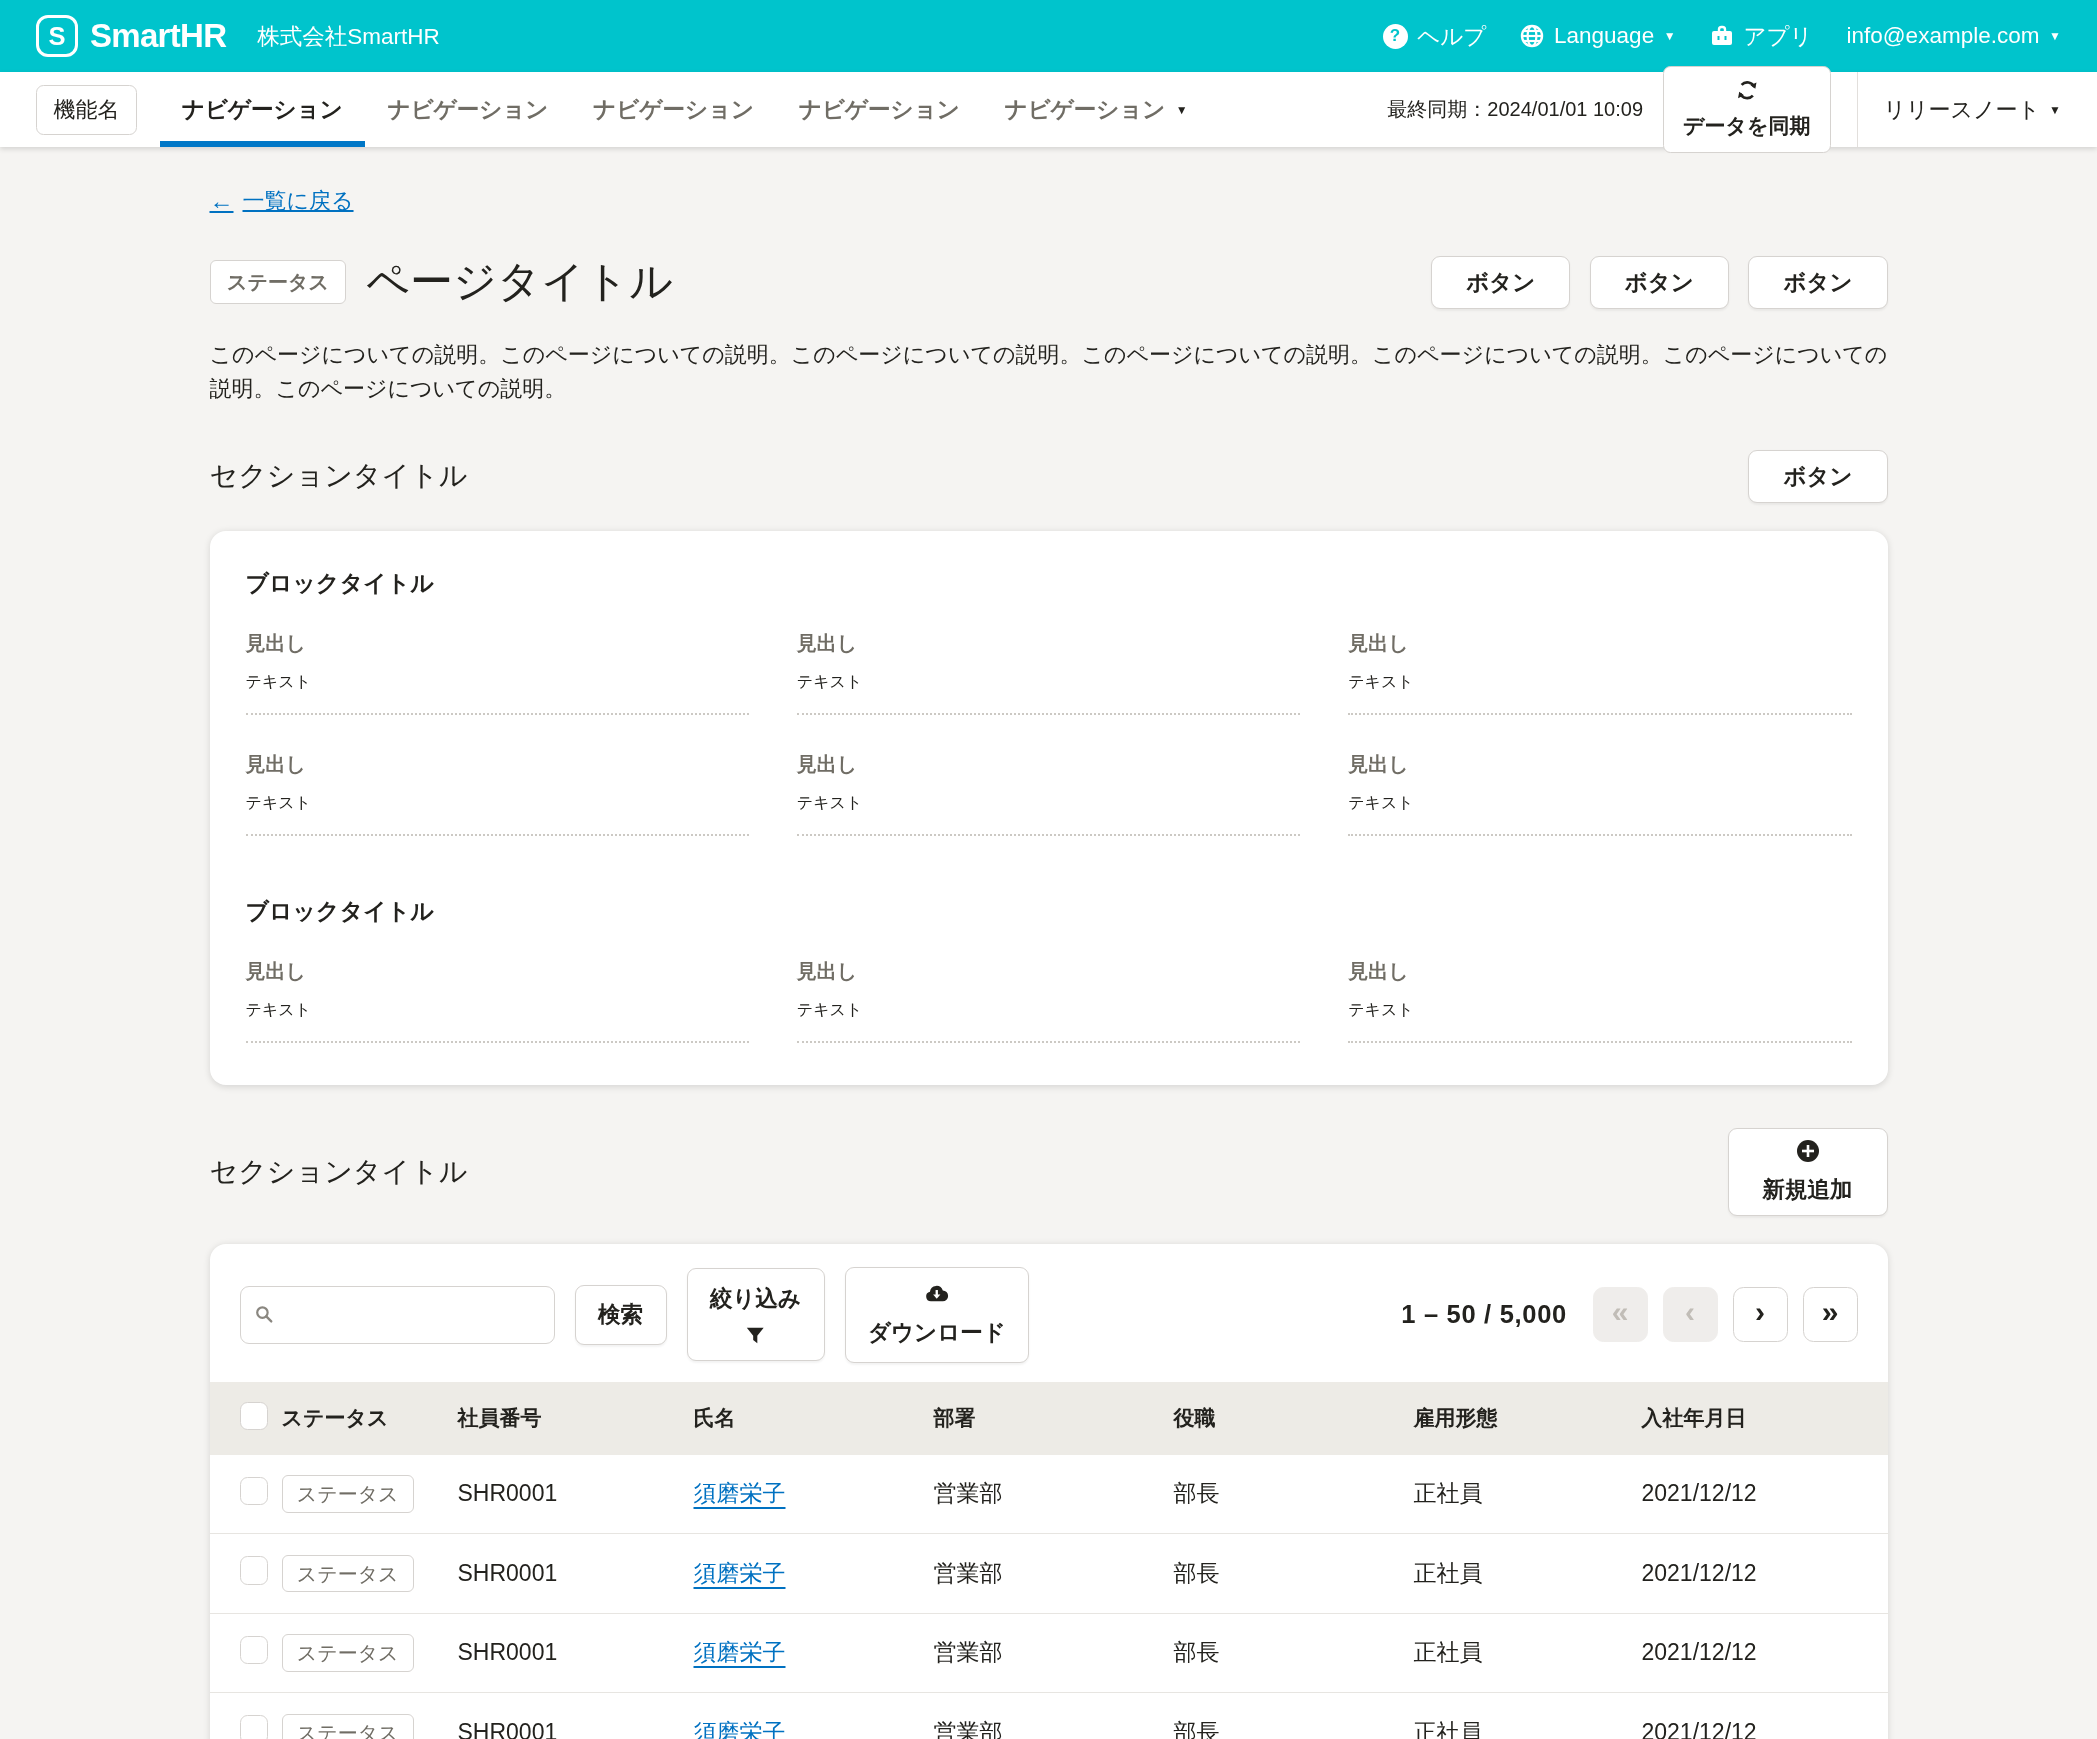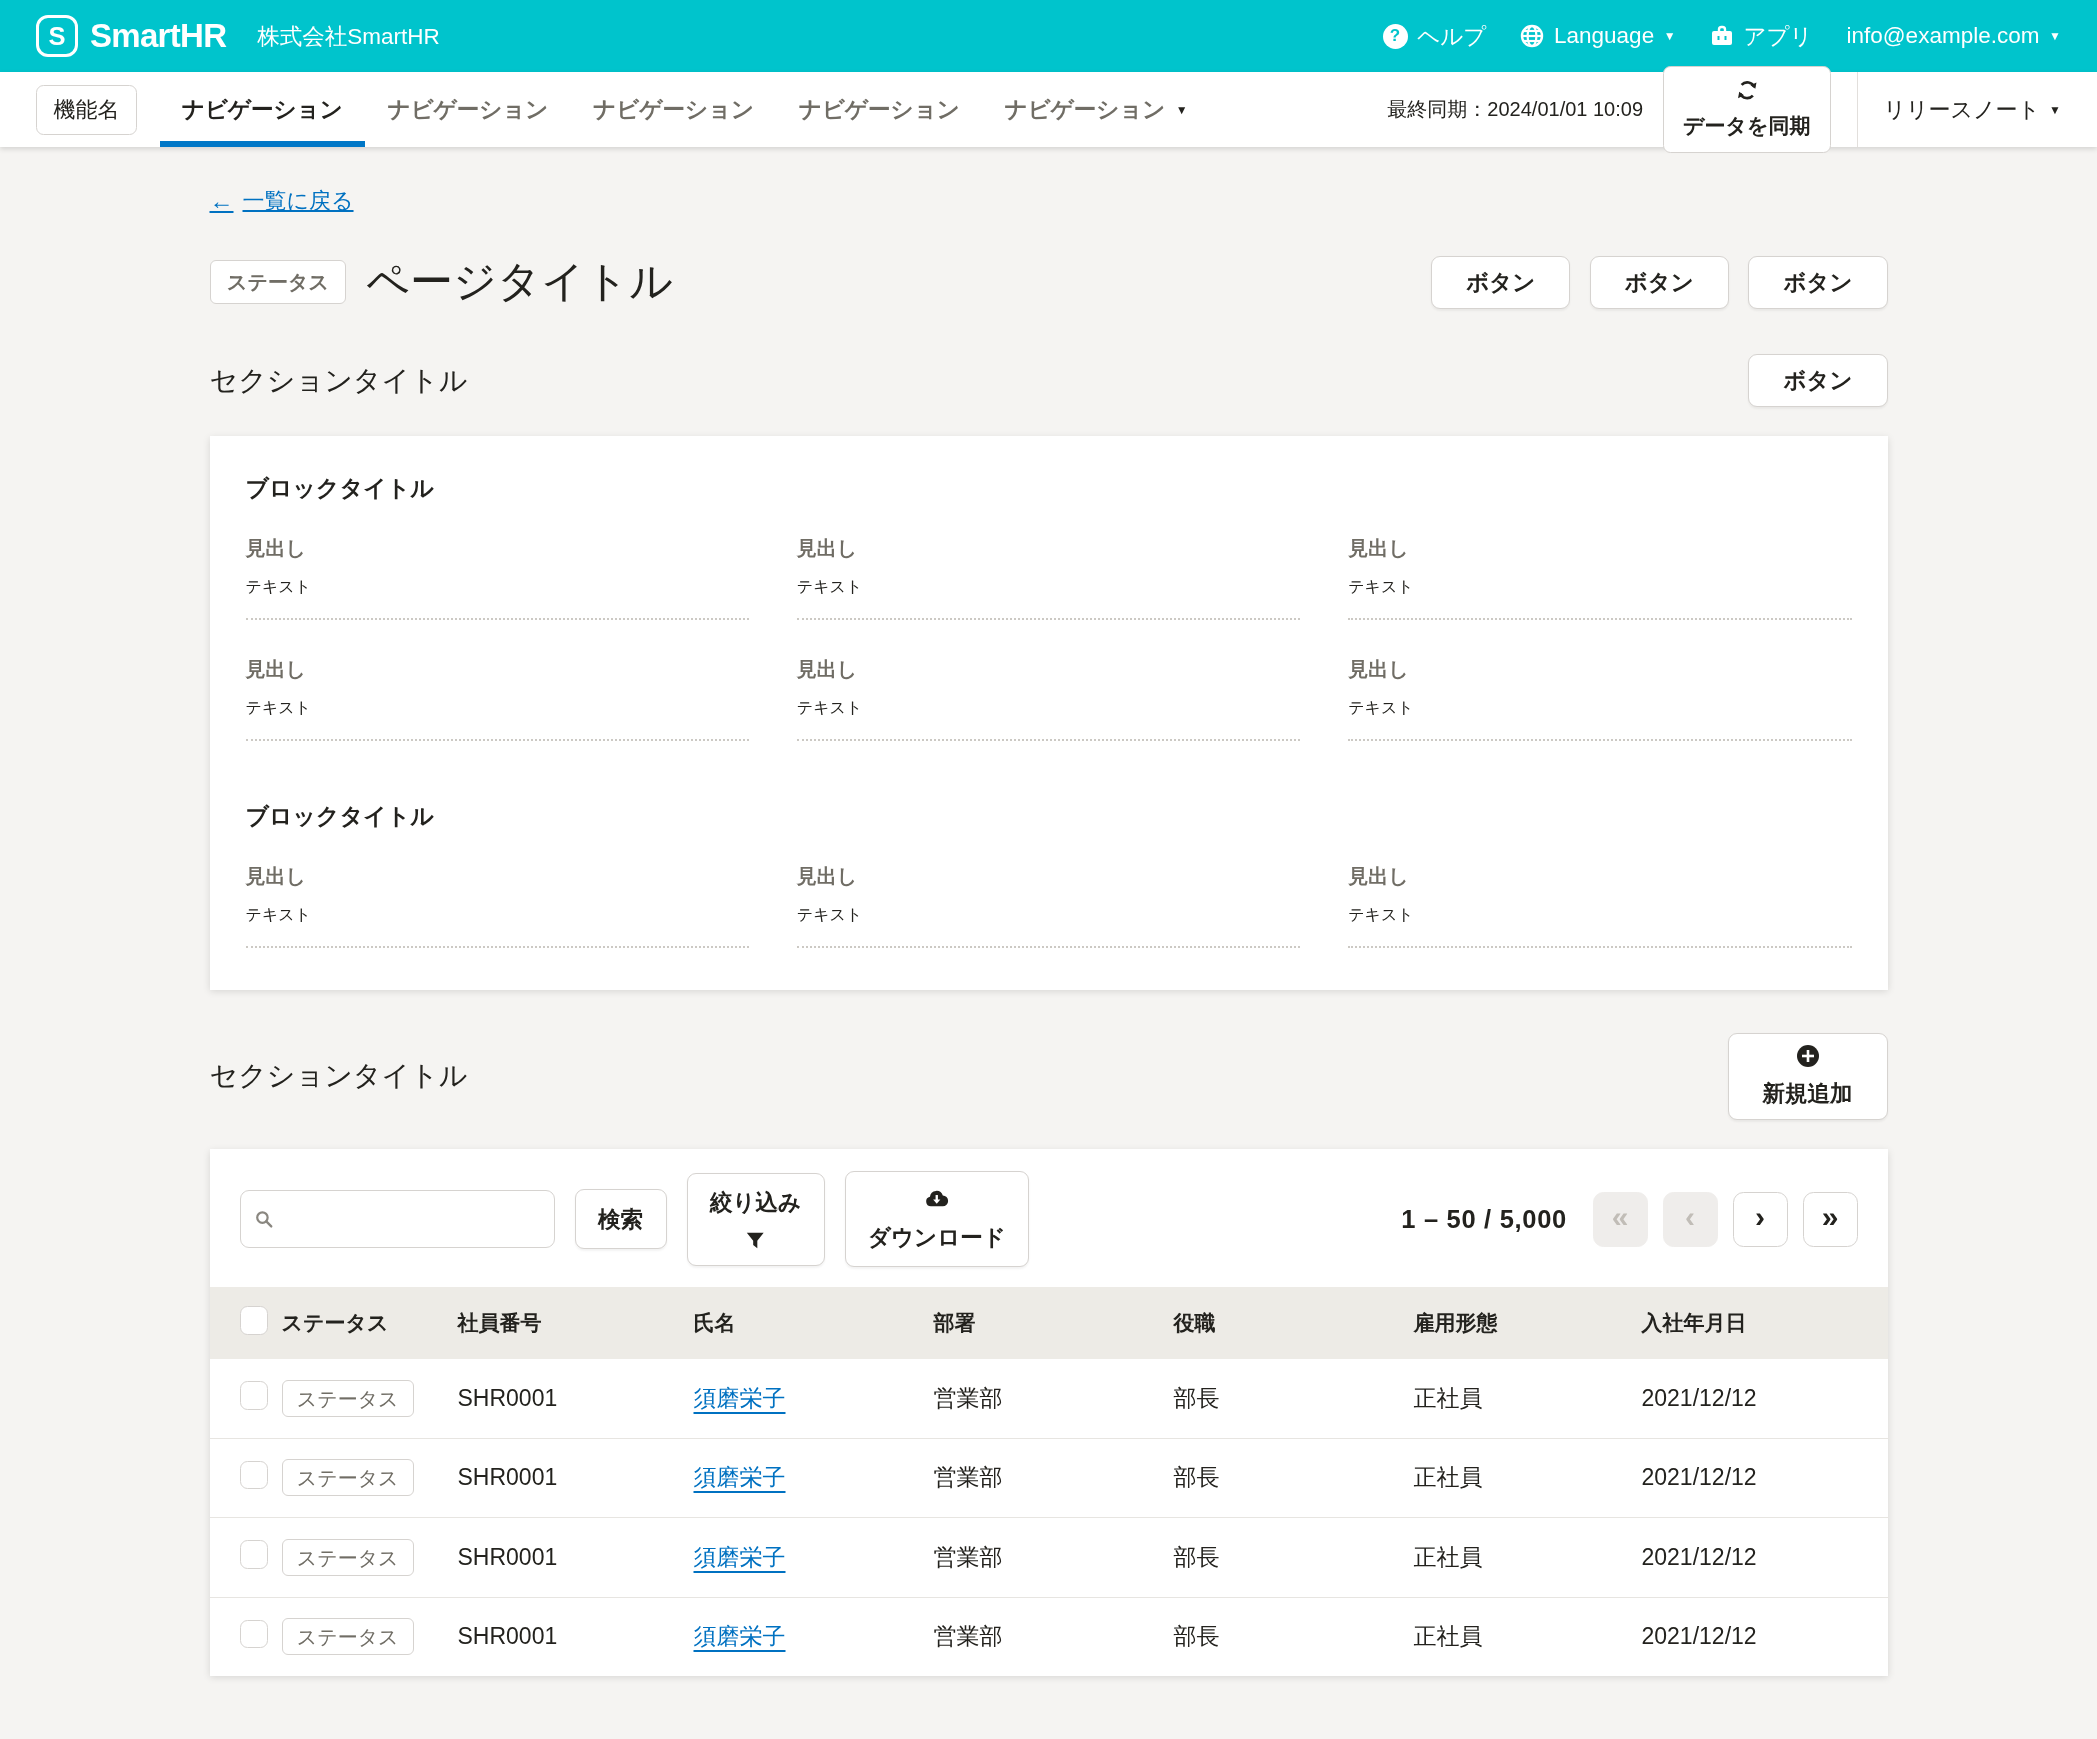--- a/index.html
+++ b/index.html
@@ -82,21 +82,21 @@
     padding: 10px 34px; font-size: 22.5px; font-weight: bold; color: #23221e;
     box-shadow: 0 1.5px 2.2px rgba(0,0,0,.05);
     display: inline-flex; align-items: center; gap: 10.5px;
   }
   .description { margin-top: 27px; font-size: 22px; line-height: 1.56; }
 
   .section-head { margin-top: 43px; display: flex; align-items: center; justify-content: space-between; }
   .section-title { font-size: 28px; font-weight: normal; }
 
   .card {
-    margin-top: 28.5px; background: #fff; border-radius: 0;
+    margin-top: 28.5px; background: #fff; border-radius: 16px;
     box-shadow: 0 1.5px 7.5px rgba(0,0,0,.13);
   }
   .card.info { padding: 37px 36px 42px; }
   .block-title { font-size: 23px; font-weight: bold; }
   .field-grid { display: grid; grid-template-columns: repeat(3, 1fr); column-gap: 48px; row-gap: 36px; margin-top: 31px; }
   .field-grid.first-block { margin-bottom: 60px; }
   .field-label { font-size: 20px; font-weight: bold; color: #706d65; }
   .field-value { font-size: 16px; margin-top: 15px; padding-bottom: 20px; border-bottom: 2.2px dotted #ccc9c4; }
 
   
@@ -228,20 +228,21 @@
   <div class="title-row">
     <span class="badge">ステータス</span>
     <h1 class="page-title">ページタイトル</h1>
     <div class="title-buttons">
         <button class="btn">ボタン</button>
         <button class="btn">ボタン</button>
         <button class="btn">ボタン</button>
       </div>
   </div>
 
+  <p class="description">このページについての説明。このページについての説明。このページについての説明。このページについての説明。このページについての説明。このページについての説明。このページについての説明。</p>
 
   <div class="section-head">
     <h2 class="section-title">セクションタイトル</h2>
     <button class="btn">ボタン</button>
   </div>
 
   <section class="card info">
       <h3 class="block-title">ブロックタイトル</h3>
       <div class="field-grid first-block">
         <div class="field">

